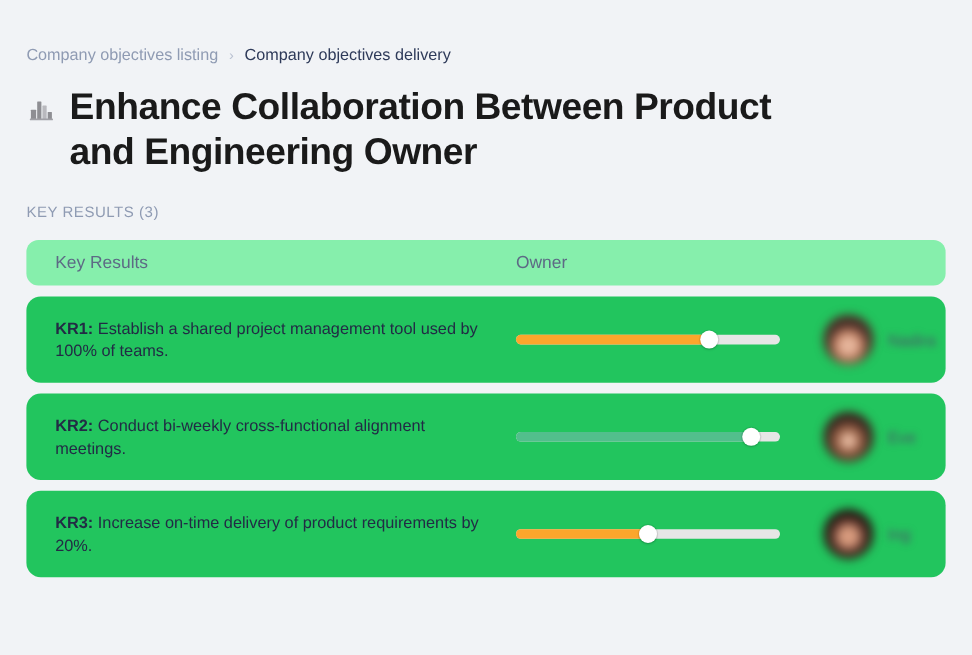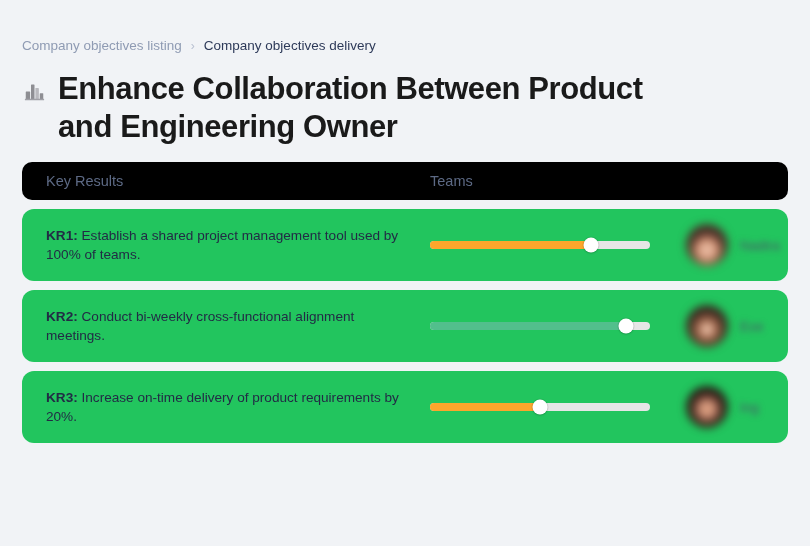--- a/index.html
+++ b/index.html
@@ -38,21 +38,21 @@
   
   .section-label {
     margin-top: 24px; font-size: 12.5px; letter-spacing: 0.45px;
     color: #8f9bb3; text-transform: uppercase;
   }
 
   
   .table { margin-top: 16px; }
   .thead {
     display: flex; align-items: center;
-    height: 38px; background: #000000; border-radius: 10px;
+    height: 38px; background: #86efac; border-radius: 10px;
     padding: 0 0 0 24px;
   }
   .th { font-size: 14.5px; color: #5d6a85; font-weight: 400; }
   .col-kr { flex: 0 0 384px; }
   .col-status { flex: 0 0 256px; }
   .col-owner { flex: 1 1 auto; }
 
   .row {
     display: flex; align-items: center;
     background: #22c55e; border-radius: 12px;
@@ -117,26 +117,27 @@
           <rect x="8" y="4" width="4" height="17" rx="0.5"></rect>
           <rect x="13" y="8" width="4" height="13" rx="0.5" fill="#b9b9be"></rect>
           <rect x="18" y="14" width="4" height="7" rx="0.5"></rect>
           <rect x="1" y="20.2" width="22" height="1.8" rx="0.6" fill="#a0a0a6"></rect>
         </g>
       </svg>
     </span>
     <h1 class="page-title">Enhance Collaboration Between Product and Engineering Owner</h1>
   </div>
 
+  <div class="section-label">KEY RESULTS (3)</div>
 
   <div class="table">
 
     <div class="thead">
       <div class="th col-kr">Key Results</div>
-      <div class="th col-owner">Teams</div>
+      <div class="th col-owner">Owner</div>
     </div>
 
     <div class="row">
       <div class="col-kr">
         <div class="kr-text">
           <b>KR1:</b>
           <span>Establish a shared project management tool used by 100% of teams.</span>
         </div>
       </div>
       <div class="col-status progress-wrap">

